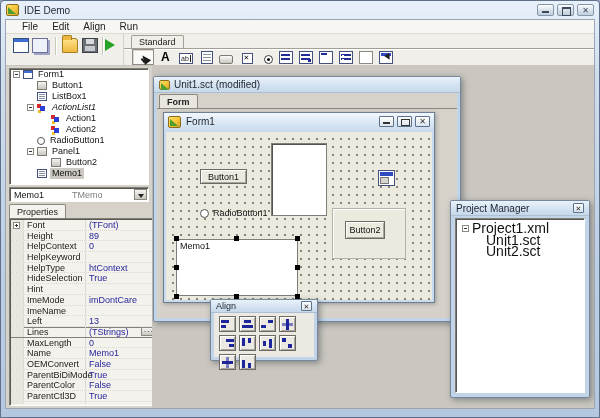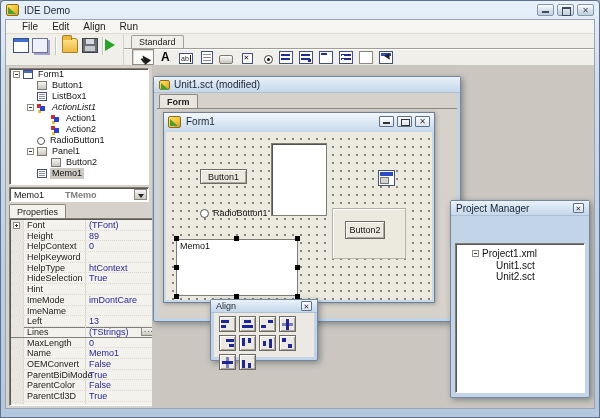--- a/index.html
+++ b/index.html
@@ -82,21 +82,21 @@
   .tic.form{box-shadow:inset 0 2px 0 #3f6fd0;}
   .tic.memo::before,.tic.listbox::before{content:"";position:absolute;left:1px;top:1px;right:1px;height:5px;background:repeating-linear-gradient(180deg,#8a8f9e 0 1px,transparent 1px 2px);}
   .tic.button,.tic.panel{background:linear-gradient(180deg,#f6f5f2,#c9c6bf);border:1px solid #7d7a72;}
   .tic.radiobutton{width:8px;height:8px;border-radius:50%;border:1px solid #555;background:#fff;}
   .tic.actionlist,.tic.action{background:transparent;}
   .tic.actionlist::before,.tic.action::before{content:"";position:absolute;left:0;top:1px;width:4px;height:4px;background:#d42a2a;}
   .tic.actionlist::after,.tic.action::after{content:"";position:absolute;left:3px;top:3px;width:5px;height:5px;background:#2b3fd4;box-shadow:-3px 3px 0 -1px #f0c020;}
   
   .oi-combo{position:absolute;left:3px;top:121px;width:140px;height:15px;font-size:9px;}
   .oi-combo .name{position:absolute;left:4px;top:2px;color:#111;}
-  .oi-combo .type{position:absolute;left:55px;top:2px;color:#7d7d7d;font-weight:bold;}
+  .oi-combo .type{position:absolute;left:62px;top:2px;color:#7d7d7d;}
   .combo-btn{position:absolute;right:1px;top:1px;width:13px;height:11px;background:linear-gradient(180deg,#f6f5f2,#c9c6bf);border:1px solid #8a887f;}
   .combo-btn::after{content:"";position:absolute;left:3px;top:4px;border:3px solid transparent;border-top:4px solid #222;}
   .oi-tabs{position:absolute;left:3px;top:138px;height:14px;display:flex;gap:1px;font-size:9px;}
   .tab{padding:1px 7px 0;background:#ece9e2;border:1px solid #8a887f;border-bottom:none;border-radius:2px 2px 0 0;color:#222;margin-top:16px;line-height:11px;}
   .tab.on{background:#f4f2ec;margin-top:0;line-height:13px;}
   .grid{position:absolute;left:3px;top:152px;width:158px;bottom:2px;overflow:hidden;font-size:9px;background:#f4f2ec;}
   .grid-scroll{position:absolute;right:1px;top:1px;width:10px;bottom:1px;background:#e4e1da;border-left:1px solid #c2bfb7;}
   .sb-btn{position:absolute;left:0;width:9px;height:9px;background:#ece9e2;border:1px solid #8a887f;}
   .sb-btn.up{top:0;} .sb-btn.down{bottom:0;}
   .sb-btn.up::after{content:"";position:absolute;left:1px;top:2px;border:3px solid transparent;border-bottom:4px solid #333;border-top:none;}
@@ -174,21 +174,21 @@
   .ag.center-vertically::after{left:8px;top:1px;width:3px;height:9px;}
   .ag.space-equally-vertical::before{left:1px;top:0;width:4px;height:4px;}
   .ag.space-equally-vertical::after{left:7px;top:6px;width:4px;height:4px;}
   .ag.center-in-window-vertical::before{left:1px;top:4px;width:11px;height:3px;}
   .ag.center-in-window-vertical::after{left:5px;top:0;width:3px;height:11px;opacity:.55;}
   .ag.align-bottom-edges::before{left:1px;bottom:0;width:3px;height:8px;}
   .ag.align-bottom-edges::after{left:7px;bottom:0;width:3px;height:5px;}
   
   .pmwin{left:298px;top:134px;width:140px;height:198px;}
   .pm-title{height:15px;font-size:10px;}
-  .pm-body{position:absolute;left:4px;right:4px;top:17px;bottom:4px;font-size:10px;overflow:hidden;padding:4px 0 0 12px;margin-top:25px;}
+  .pm-body{position:absolute;left:4px;right:4px;top:17px;bottom:4px;font-size:14px;overflow:hidden;padding:4px 0 0 2px;}
   .pm-row{height:11.5px;line-height:11.5px;display:flex;align-items:center;color:#111;white-space:nowrap;}
 </style>
 </head>
 <body>
 
 <div class="screen">
 
   <div class="titlebar">
     <span class="app-ico"></span>
     <span class="title-text">IDE Demo</span>

